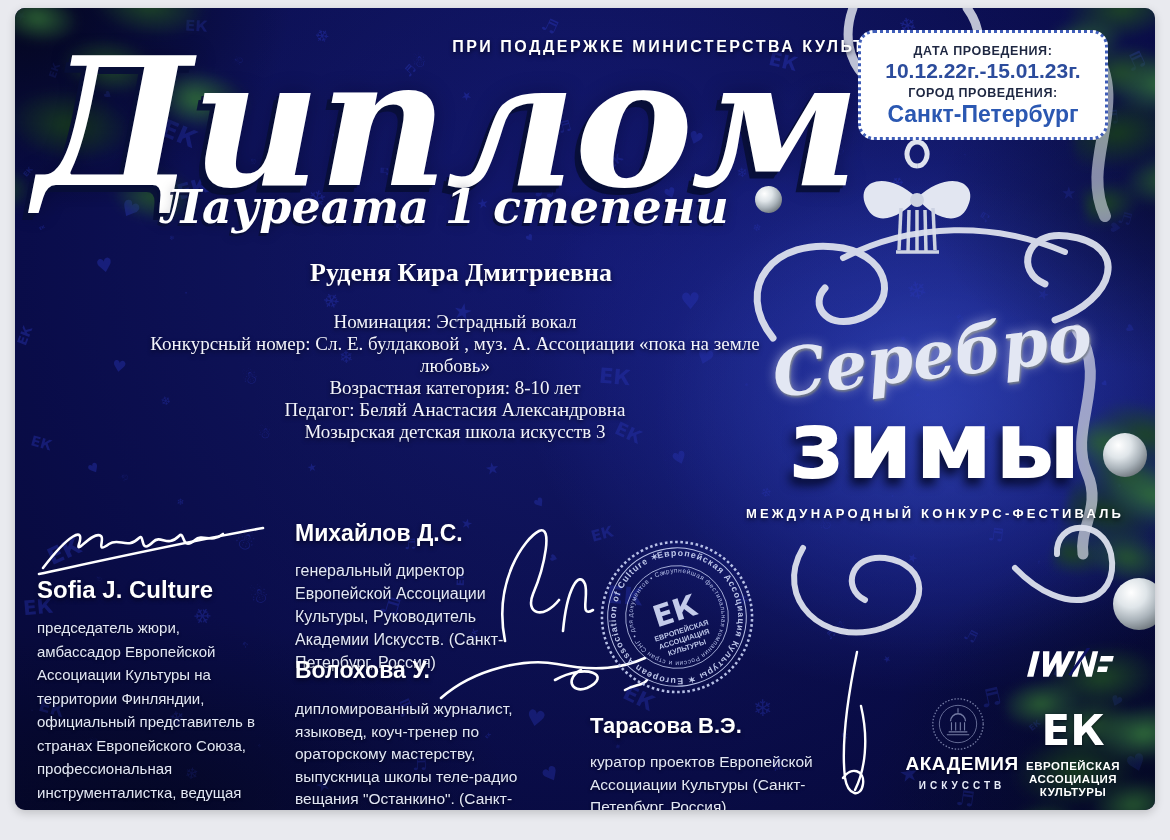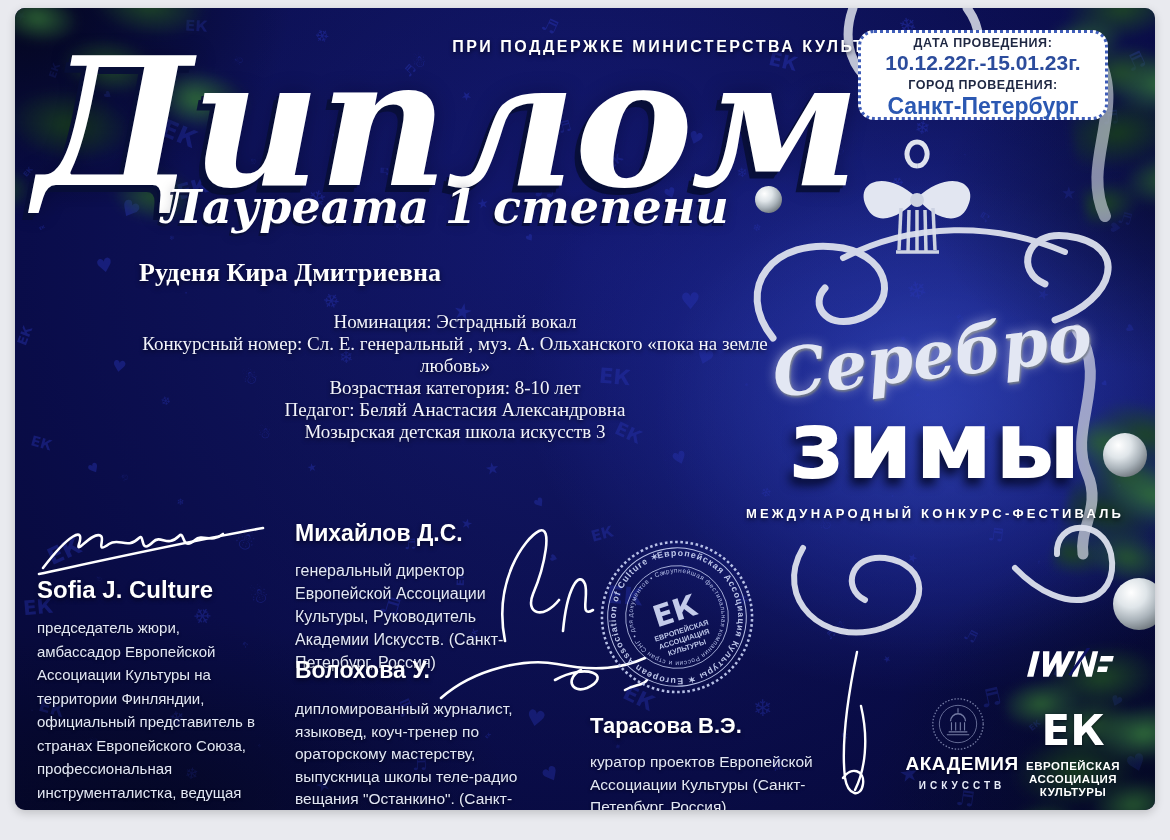--- a/index.html
+++ b/index.html
@@ -46,27 +46,27 @@
 
   .support{top:30px;left:0;width:930px;text-align:right;font-size:16px;font-weight:bold;
     letter-spacing:2.5px;text-shadow:0 2px 4px rgba(0,0,20,.7);}
   .title{top:6px;left:20px;width:820px;text-align:center;
     font-family:"DejaVu Serif",serif;font-style:italic;font-weight:bold;
     font-size:178px;line-height:218px;letter-spacing:-2px;
     text-shadow:-6px 7px 0 rgba(8,14,55,.92), -3px 3px 0 rgba(8,14,55,.9), 0 0 20px rgba(0,0,30,.35);}
   .subtitle{top:172px;left:140px;width:580px;text-align:center;
     font-family:"DejaVu Serif",serif;font-style:italic;font-weight:bold;font-size:46px;
     text-shadow:-2px 3px 0 rgba(8,14,55,.85), 0 0 12px rgba(0,0,30,.4);}
-  .date-box{position:absolute;z-index:5;left:843px;top:22px;width:250px;height:90px;
+  .date-box{position:absolute;z-index:5;left:843px;top:22px;width:250px;height:110px;
     background:#fff;border:3px dotted #3f5db8;border-radius:16px;text-align:center;
-    box-sizing:border-box;padding-top:3px;}
+    box-sizing:border-box;padding-top:11px;}
   .date-label{font-size:12.5px;font-weight:bold;color:#1e2742;letter-spacing:.6px;}
   .date-value{font-size:21px;font-weight:bold;color:#2c4c9c;margin:1px 0 3px;}
   .city-value{font-size:23px;font-weight:bold;color:#2b58b2;margin-top:1px;}
-  .recipient{top:250px;left:124px;width:620px;text-align:left;
+  .recipient{top:250px;left:136px;width:620px;text-align:center;
     font-family:"Liberation Serif",serif;font-weight:bold;font-size:26px;
     text-shadow:0 2px 5px rgba(0,0,20,.7);}
   .details{top:303px;left:115px;width:650px;text-align:center;
     font-family:"Liberation Serif",serif;font-size:19px;line-height:22px;color:#f2f3fa;
     text-shadow:0 2px 4px rgba(0,0,20,.7);}
   .fest-silver{top:308px;left:752px;width:330px;text-align:center;transform:rotate(-7deg);
     font-family:"DejaVu Serif",serif;font-style:italic;font-weight:bold;font-size:66px;
     color:#e3e7f3;text-shadow:0 0 12px rgba(255,255,255,.5), 1px 2px 2px #5a6377;}
   .fest-white{top:382px;left:728px;width:386px;text-align:center;
     font-family:"DejaVu Sans",sans-serif;font-weight:bold;font-size:95px;letter-spacing:2px;
@@ -307,21 +307,21 @@
   <div class="date-box">
     <div class="date-label">ДАТА ПРОВЕДЕНИЯ:</div>
     <div class="date-value">10.12.22г.-15.01.23г.</div>
     <div class="date-label">ГОРОД ПРОВЕДЕНИЯ:</div>
     <div class="city-value">Санкт-Петербург</div>
   </div>
 
   <div class="txt recipient">Руденя Кира Дмитриевна</div>
   <div class="txt details">
     <div>Номинация: Эстрадный вокал</div>
-    <div>Конкурсный номер: Сл. Е. генеральный , муз. А. Ольханского «пока на земле любовь»</div>
+    <div>Конкурсный номер: Сл. Е. булдаковой , муз. А. Ассоциации «пока на земле любовь»</div>
     <div>Возрастная категория: 8-10 лет</div>
     <div>Педагог: Беляй Анастасия Александровна</div>
     <div>Мозырская детская школа искусств 3</div>
   </div>
 
   <div class="txt fest-silver">Серебро</div>
   <div class="txt fest-white">зимы</div>
   <div class="txt fest-tagline">МЕЖДУНАРОДНЫЙ КОНКУРС-ФЕСТИВАЛЬ</div>
 
   <svg class="signature" style="left:20px;top:514px;" width="232" height="58" viewBox="0 0 232 58">

